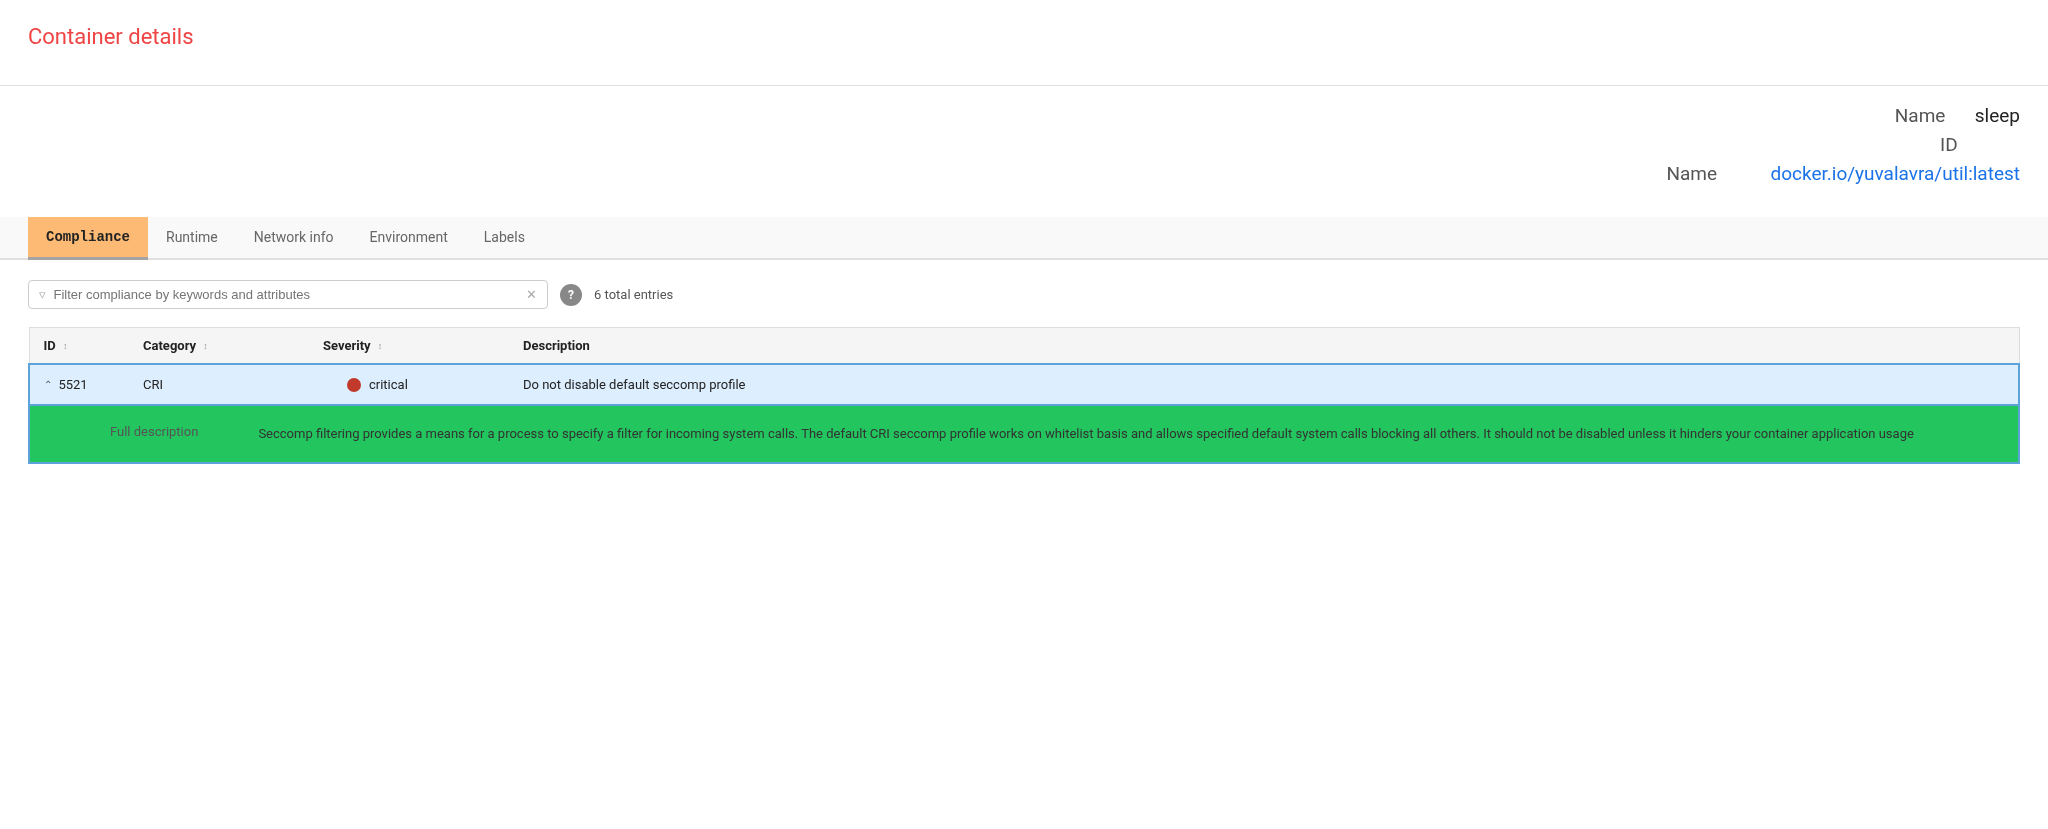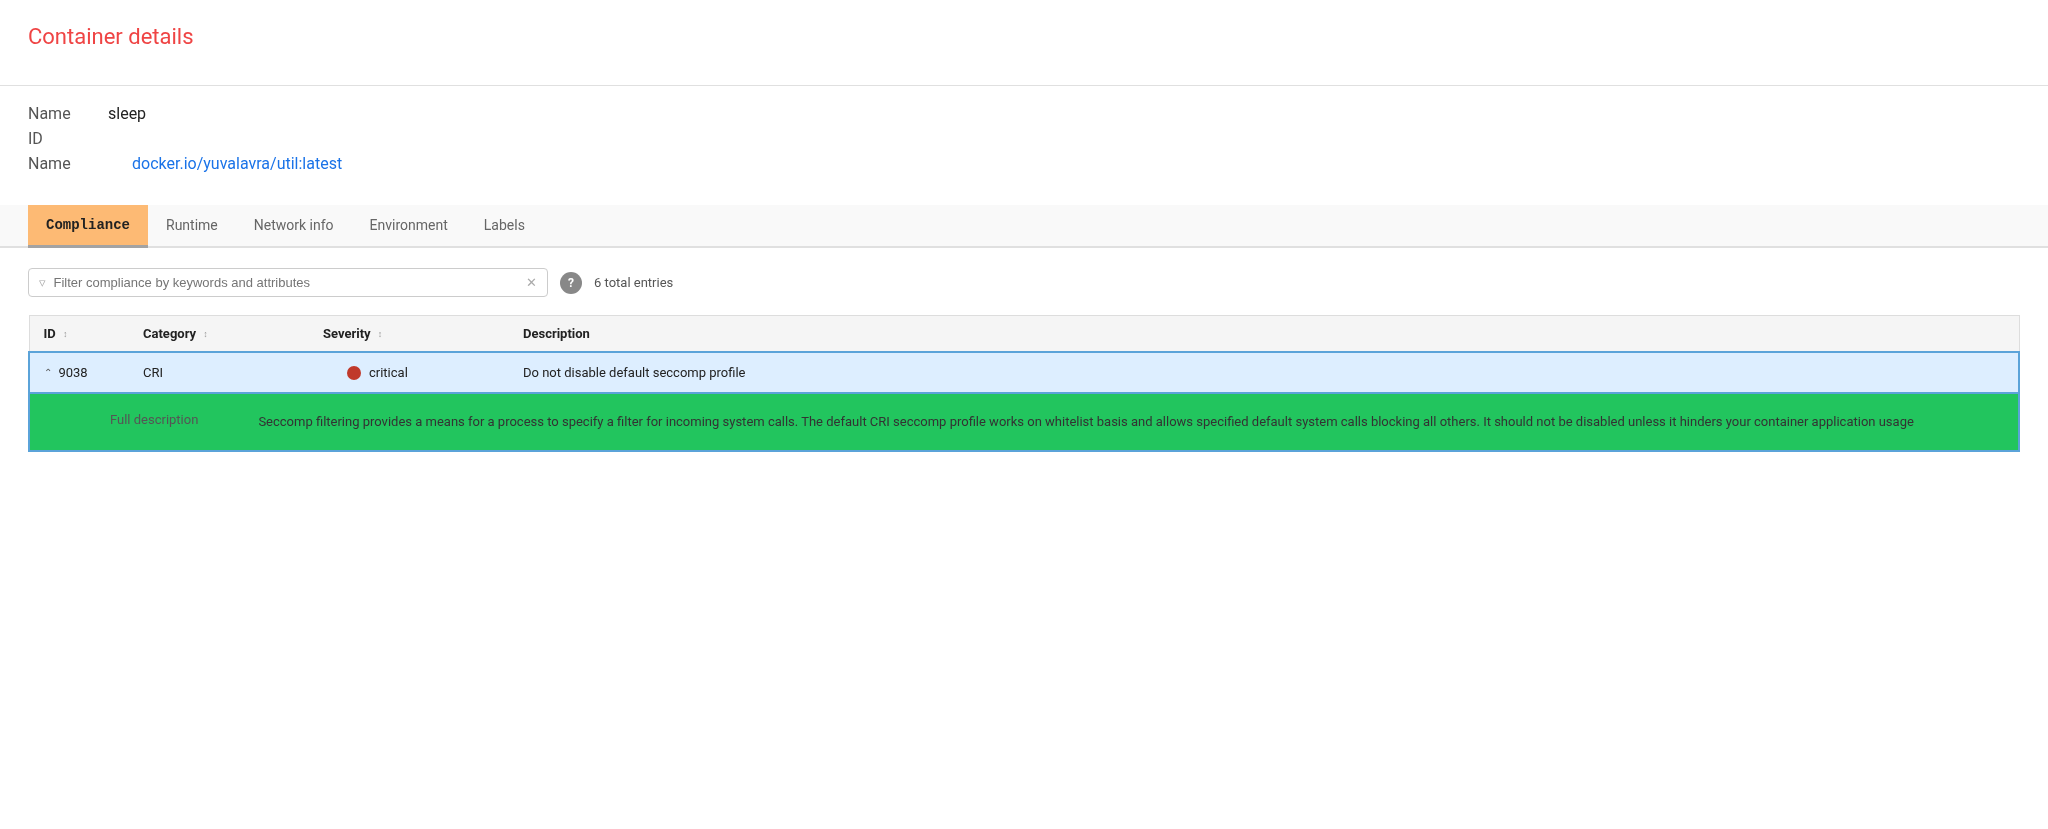--- a/index.html
+++ b/index.html
@@ -25,21 +25,22 @@
       color: #ef4444;
       margin-bottom: 20px;
     }
     .meta-section {
       padding: 18px 28px 10px 28px;
     }
     .meta-row {
       display: flex;
       align-items: baseline;
       margin-bottom: 6px;
-      font-size: 16px;
+      font-size: 19px;
+      justify-content: flex-end;
     }
     .meta-label {
       width: 80px;
       color: #555;
       flex-shrink: 0;
     }
     .meta-value {
       color: #222;
     }
     .meta-value-link {
@@ -261,21 +262,21 @@
           </th>
           <th class="th-desc">Description</th>
         </tr>
       </thead>
       <tbody>
 
         <tr class="row-main">
           <td>
             <div class="id-cell">
               <span class="chevron">⌃</span>
-              <span>9038</span>
+              <span>5521</span>
             </div>
           </td>
           <td>CRI</td>
           <td>
             <div class="severity-cell">
               <div class="severity-dot"></div>
               <span>critical</span>
             </div>
           </td>
           <td>Do not disable default seccomp profile</td>

